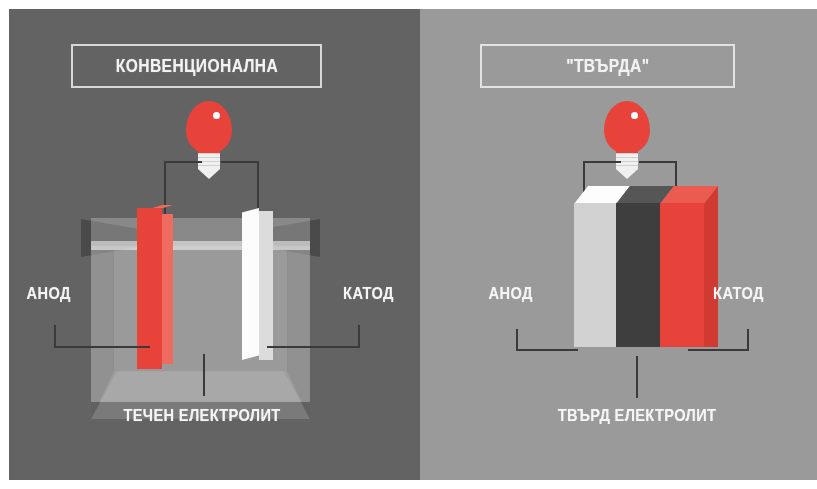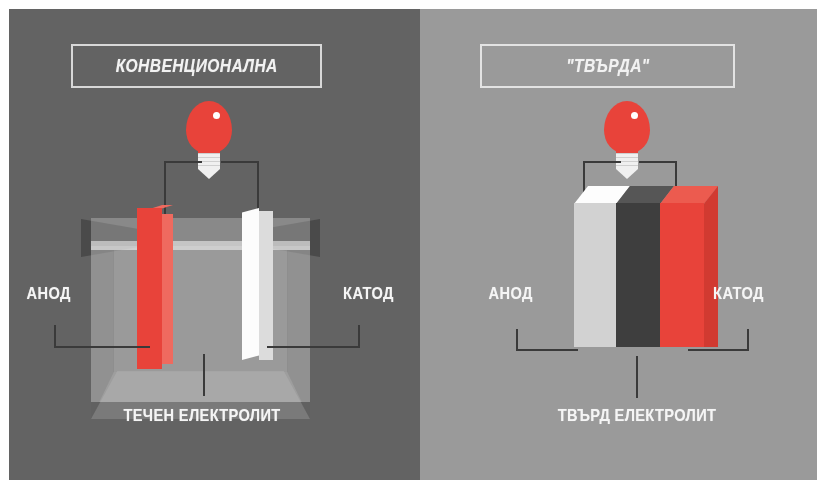--- a/index.html
+++ b/index.html
@@ -40,21 +40,20 @@
   }
 
   
   .title-plate {
     position: absolute;
     box-sizing: border-box;
     border: 2px solid #d8d8d8;
     display: flex;
     align-items: center;
     justify-content: center;
-    font-style: italic;
   }
   .title-text {
     color: #f2f2f2;
     font-weight: bold;
     font-size: 19px;
     letter-spacing: 0.5px;
     transform: scaleX(0.82);
     transform-origin: center;
     white-space: nowrap;
     text-shadow: 0 0 1px rgba(255,255,255,0.5);

